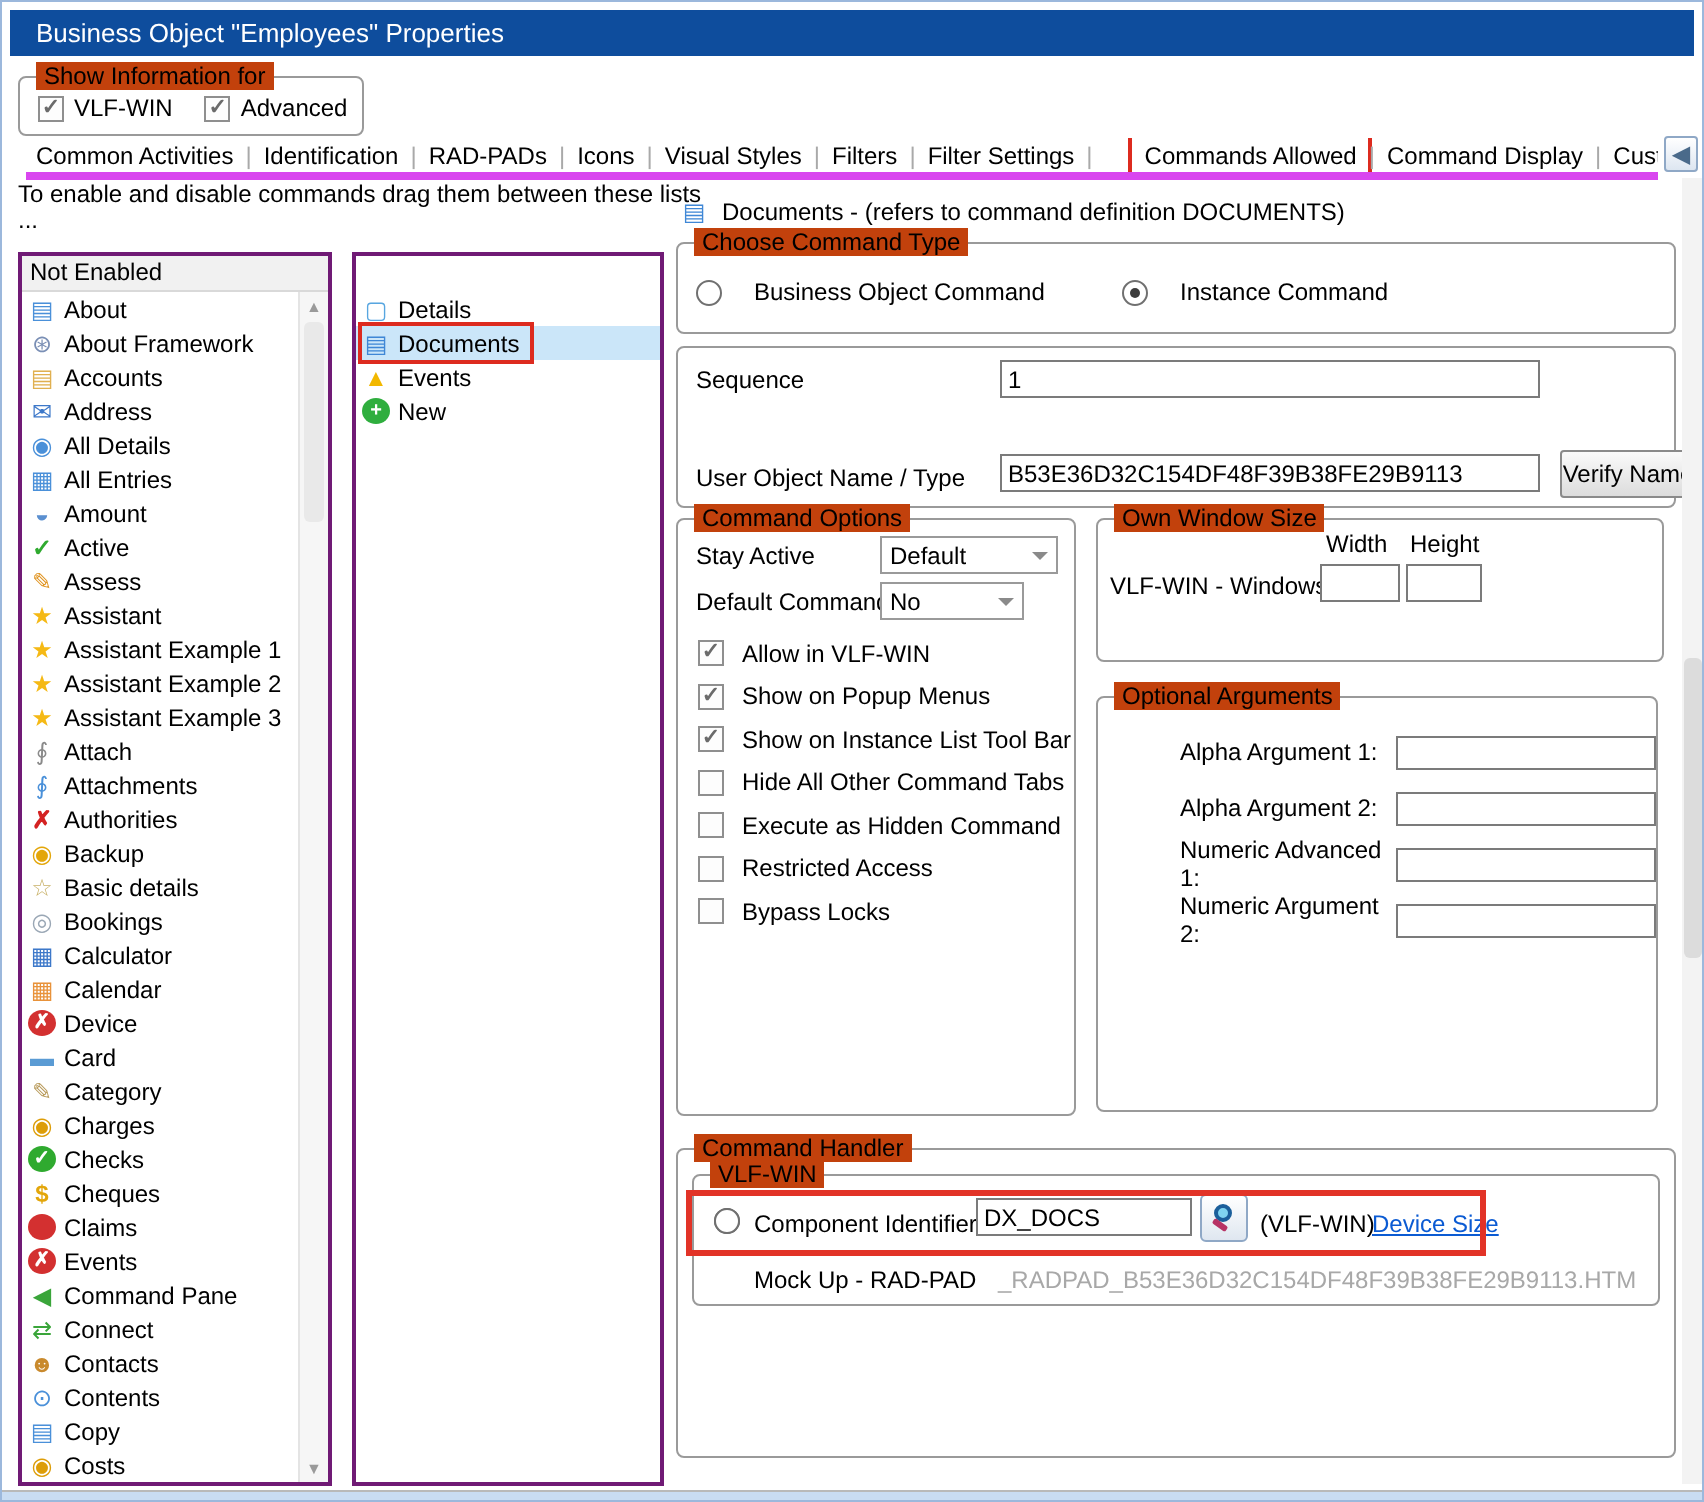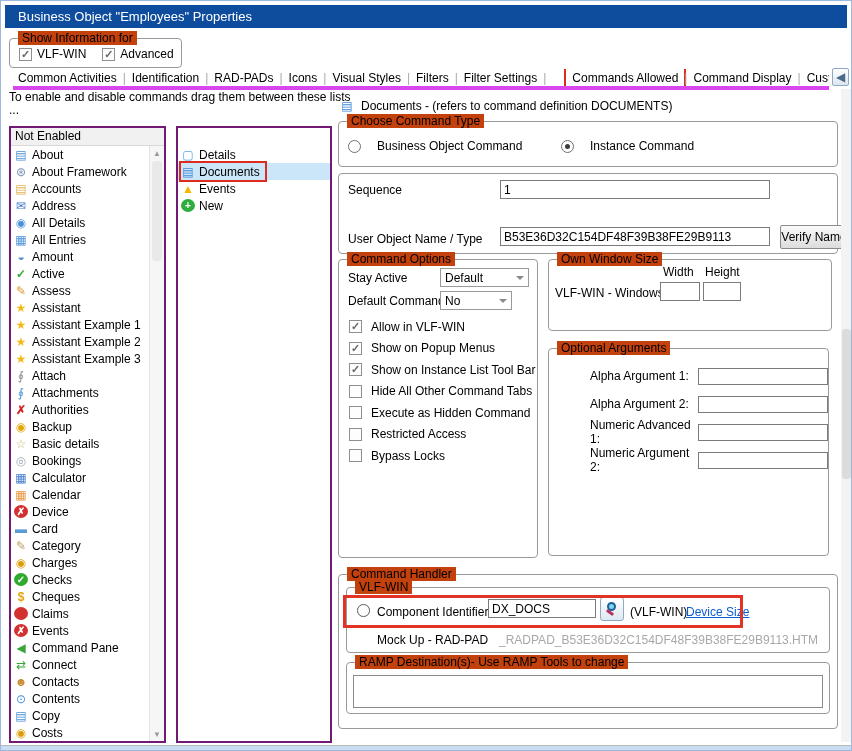--- a/index.html
+++ b/index.html
@@ -530,24 +530,20 @@
           <span class="lens"></span>
           <span class="handle"></span>
         </button>
         <span class="comp-sx">(VLF-WIN)</span>
         <a class="dev-link" href="#">Device Size</a>
         <span class="radio mock-radio"></span>
         <span class="mock-lb">Mock Up - RAD-PAD</span>
         <span class="mock-val">_RADPAD_B53E36D32C154DF48F39B38FE29B9113.HTM</span>
       </div>
       <div class="annot-comp"></div>
-      <div class="group g-ramp">
-        <span class="legend">RAMP Destination(s)- Use RAMP Tools to change</span>
-        <textarea style=""></textarea>
-      </div>
     </div>
   </div>
 
   <div class="vscroll">
     <span class="thumb"></span>
   </div>
   <div class="edge-b"></div>
 </div>
 
 </body></html>

